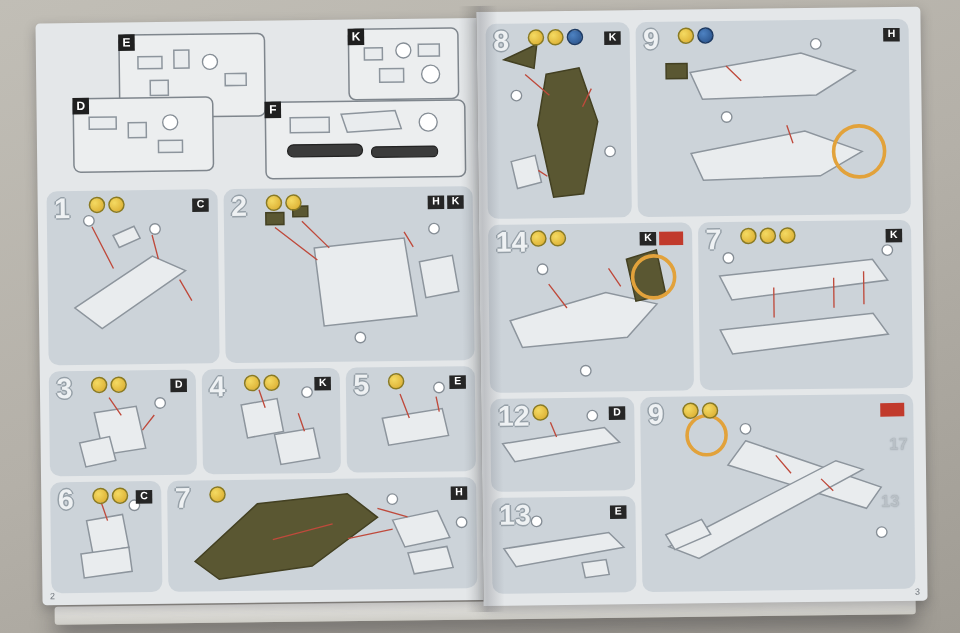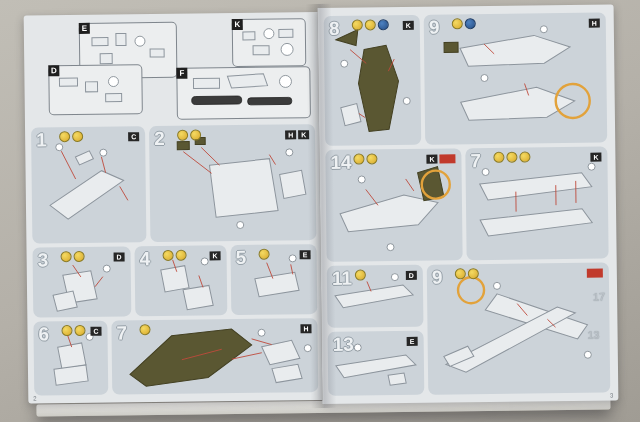--- a/index.html
+++ b/index.html
@@ -318,21 +318,21 @@
         <svg class="art" viewBox="0 0 142 112" preserveAspectRatio="none">
           <polygon class="p" points="14,36 116,26 126,40 22,52"></polygon>
           <polygon class="p" points="14,72 116,62 126,76 22,88"></polygon>
           <path class="r" d="M50,44 L50,64 M90,38 L90,58 M110,34 L110,56"></path>
           <circle class="d" cx="126" cy="20" r="3.5"></circle>
             <circle class="d" cx="20" cy="24" r="3.5"></circle>
         </svg>
       </div>
 
       <div class="step s12">
-        <span class="stepnum">11</span>
+        <span class="stepnum">12</span>
         <span class="badges">
             <span class="badge "></span>
           </span>
         <span class="flags">
             <span class="flag">D</span>
           </span>
         <svg class="art" viewBox="0 0 96 62" preserveAspectRatio="none">
           <polygon class="p" points="8,30 76,20 86,30 16,42"></polygon>
           <path class="r" d="M40,16 L44,26"></path>
             <circle class="d" cx="68" cy="12" r="3.5"></circle>

